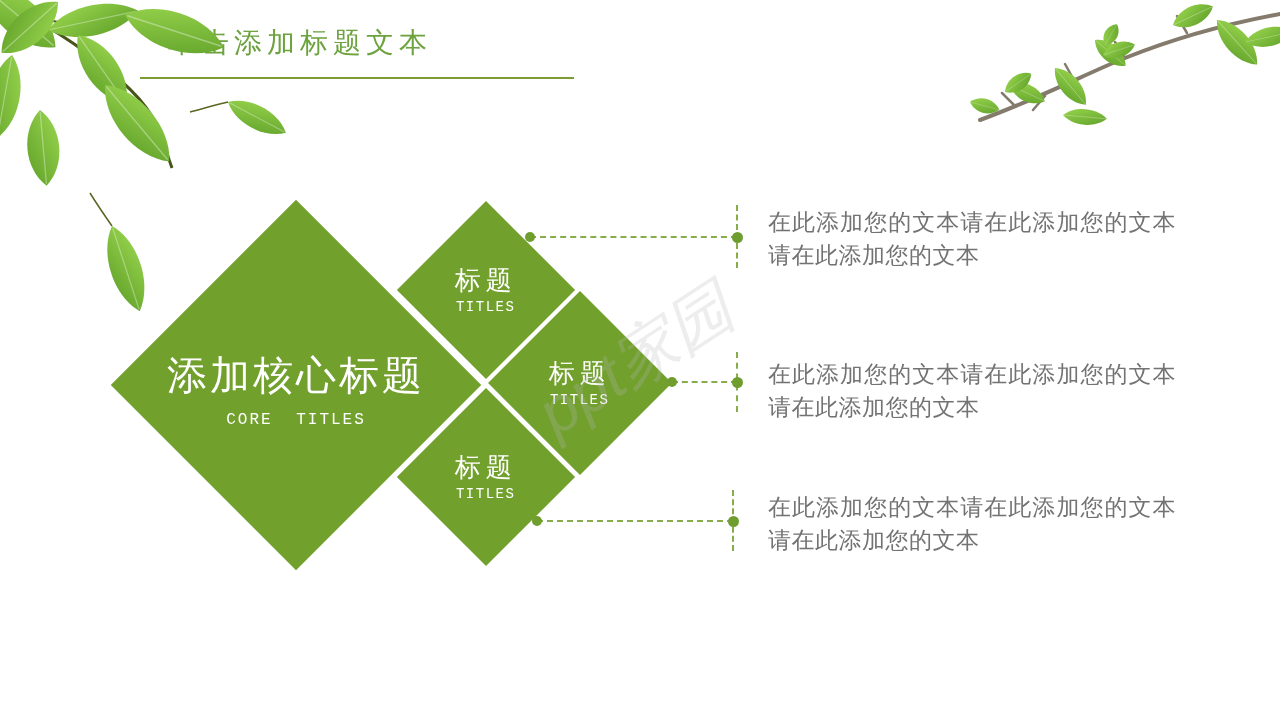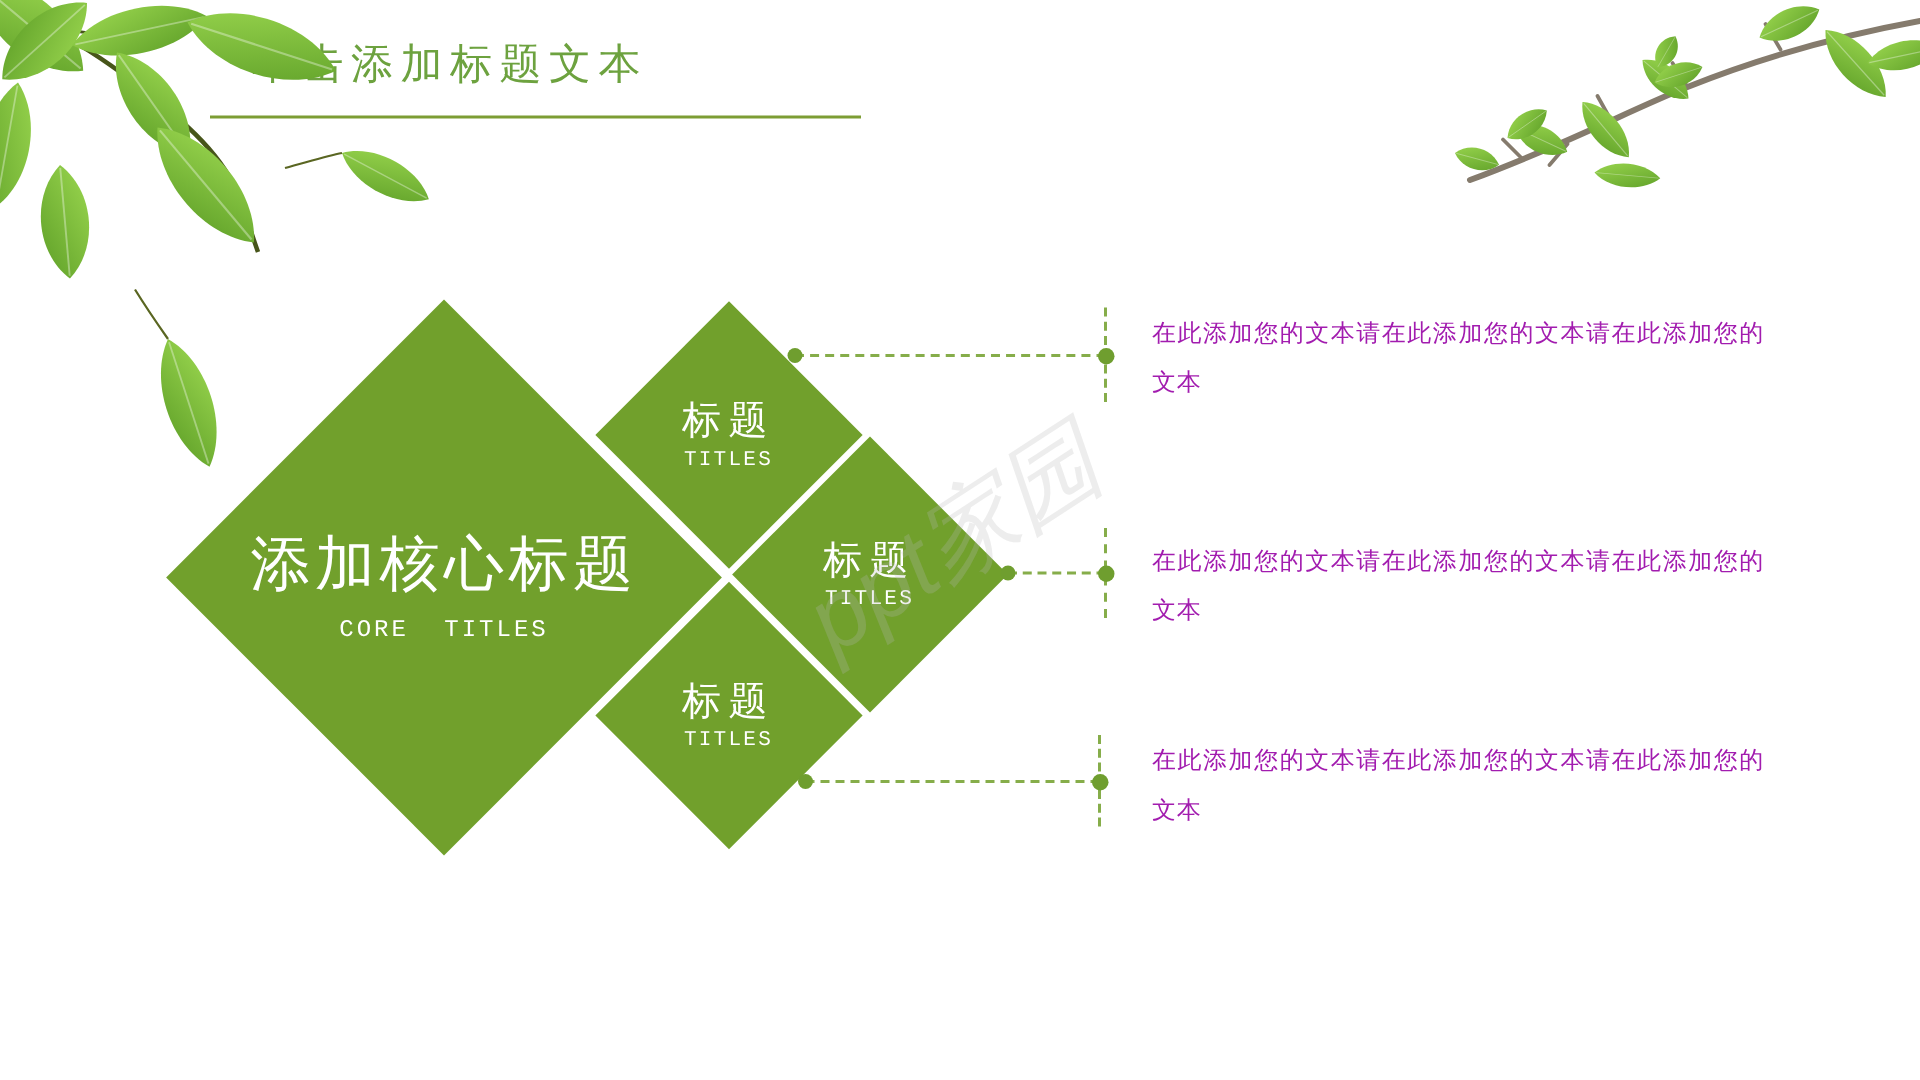--- a/index.html
+++ b/index.html
@@ -35,22 +35,22 @@
              line-height:14px;margin-top:6px;white-space:nowrap;}
 
   
   .conn-h{position:absolute;height:0;border-top:2px dashed #86ad4a;}
   .conn-v{position:absolute;width:0;border-left:2px dashed #86ad4a;}
   .dot{position:absolute;border-radius:50%;background:#6f9e2f;}
   .dot-s{width:10px;height:10px;}
   .dot-e{width:11px;height:11px;}
 
   
-  .body-text{position:absolute;left:768px;width:408px;font-size:16px;line-height:33px;
-             letter-spacing:0.5px;color:#a21caf;text-align:justify;}
+  .body-text{position:absolute;left:768px;width:408px;font-size:23px;line-height:33px;
+             letter-spacing:0.5px;color:#737373;text-align:justify;}
   .bt-1{top:206px;} .bt-2{top:358px;} .bt-3{top:491px;}
 
   
   .watermark{position:absolute;left:505px;top:270px;width:260px;height:180px;
              display:flex;align-items:center;justify-content:center;
              transform:rotate(-33deg);font-size:64px;font-style:italic;
              color:rgba(185,185,185,0.25);font-family:"Liberation Sans",sans-serif;
              pointer-events:none;white-space:nowrap;}
 </style>
 </head>

